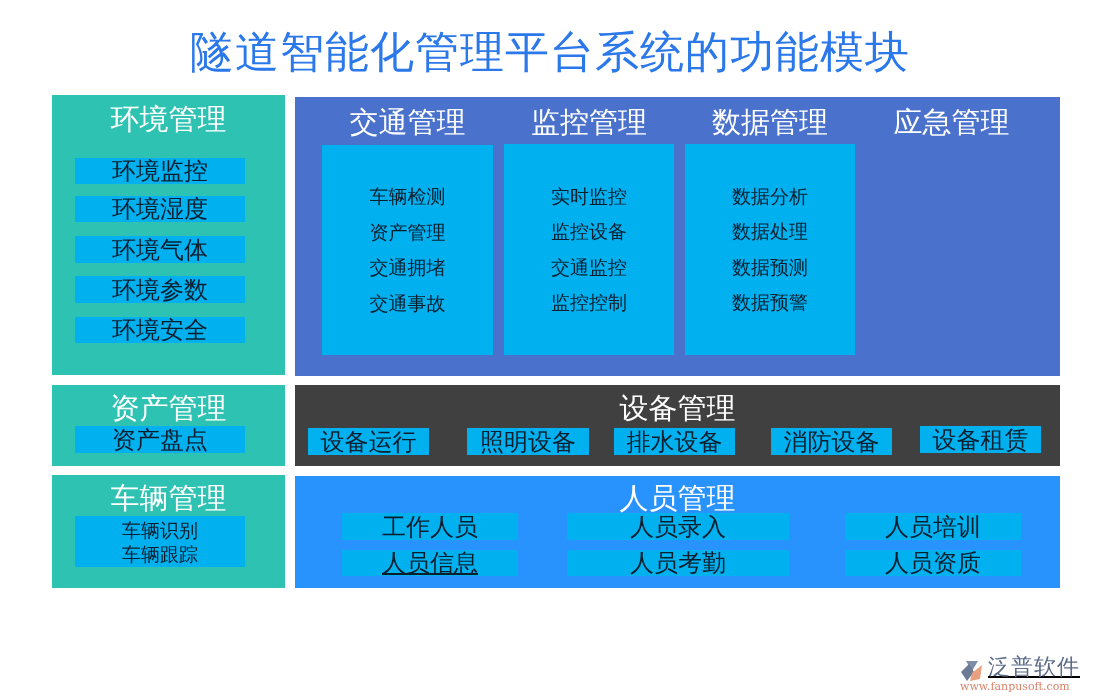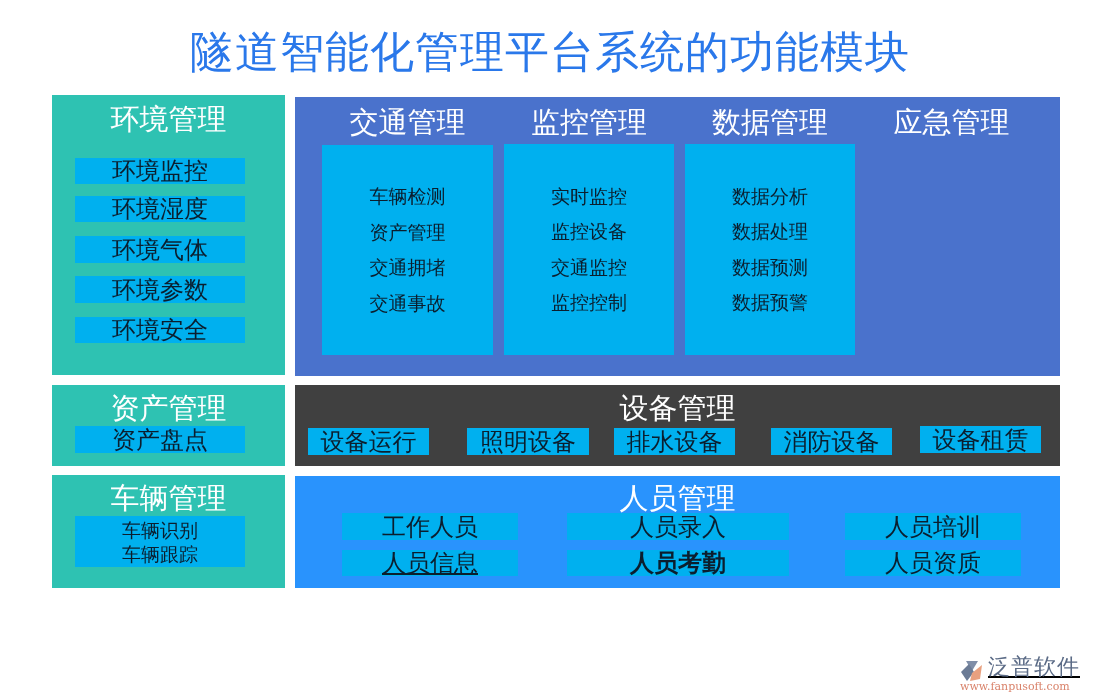--- a/index.html
+++ b/index.html
@@ -87,21 +87,21 @@
     <div style="line-height:24px;">车辆跟踪</div>
   </div>
 </div>
 
 <div class="abs blue" style="left:295px;top:476px;width:765px;height:112px;">
   <div class="abs ptitle" style="left:0;top:2px;width:765px;">人员管理</div>
   <div class="abs cyan chip" style="left:47px;top:37px;width:176px;height:27px;">工作人员</div>
   <div class="abs cyan chip" style="left:272px;top:37px;width:222px;height:27px;">人员录入</div>
   <div class="abs cyan chip" style="left:550px;top:37px;width:176px;height:27px;">人员培训</div>
   <div class="abs cyan chip" style="left:47px;top:74px;width:176px;height:26px;text-decoration:underline;">人员信息</div>
-  <div class="abs cyan chip" style="left:272px;top:74px;width:222px;height:26px;font-weight:bold;">人员考勤</div>
+  <div class="abs cyan chip" style="left:272px;top:74px;width:222px;height:26px;">人员考勤</div>
   <div class="abs cyan chip" style="left:550px;top:74px;width:176px;height:26px;">人员资质</div>
 </div>
 
 <div class="abs logo">
   <div class="logo-row">
     <span class="logo-mark">
       <svg width="24" height="22" viewBox="0 0 24 22">
         <path d="M6 1 L18 1 L12 11 Z" fill="#7f8ea8"></path>
         <path d="M1 12 L9 4 L14 12 L7 21 Z" fill="#6b7b95"></path>
         <path d="M12 13 L22 5 L20 19 L10 21 Z" fill="#e8a07f"></path>

